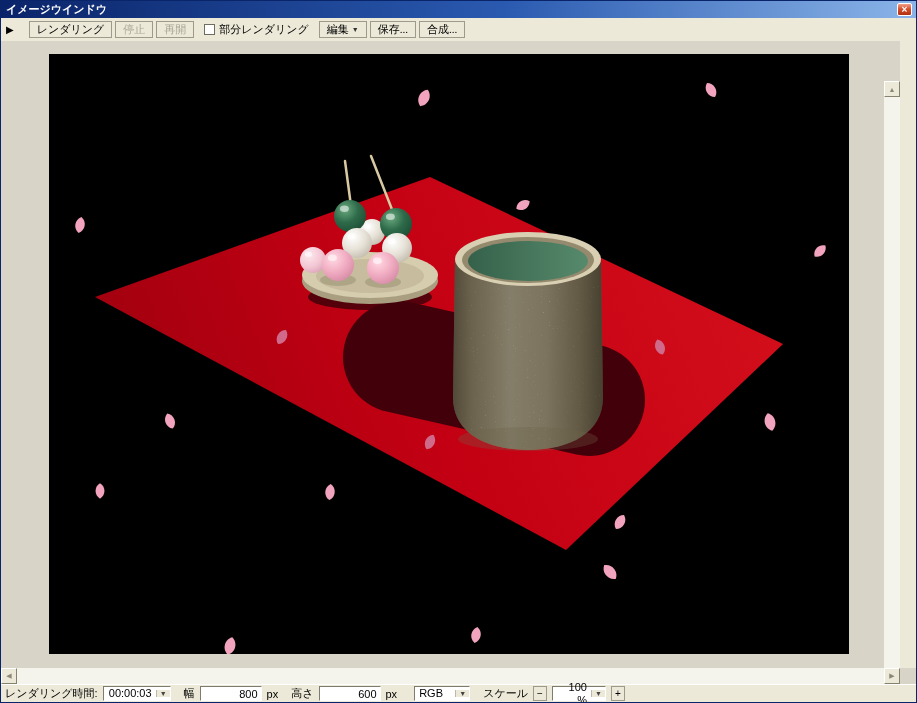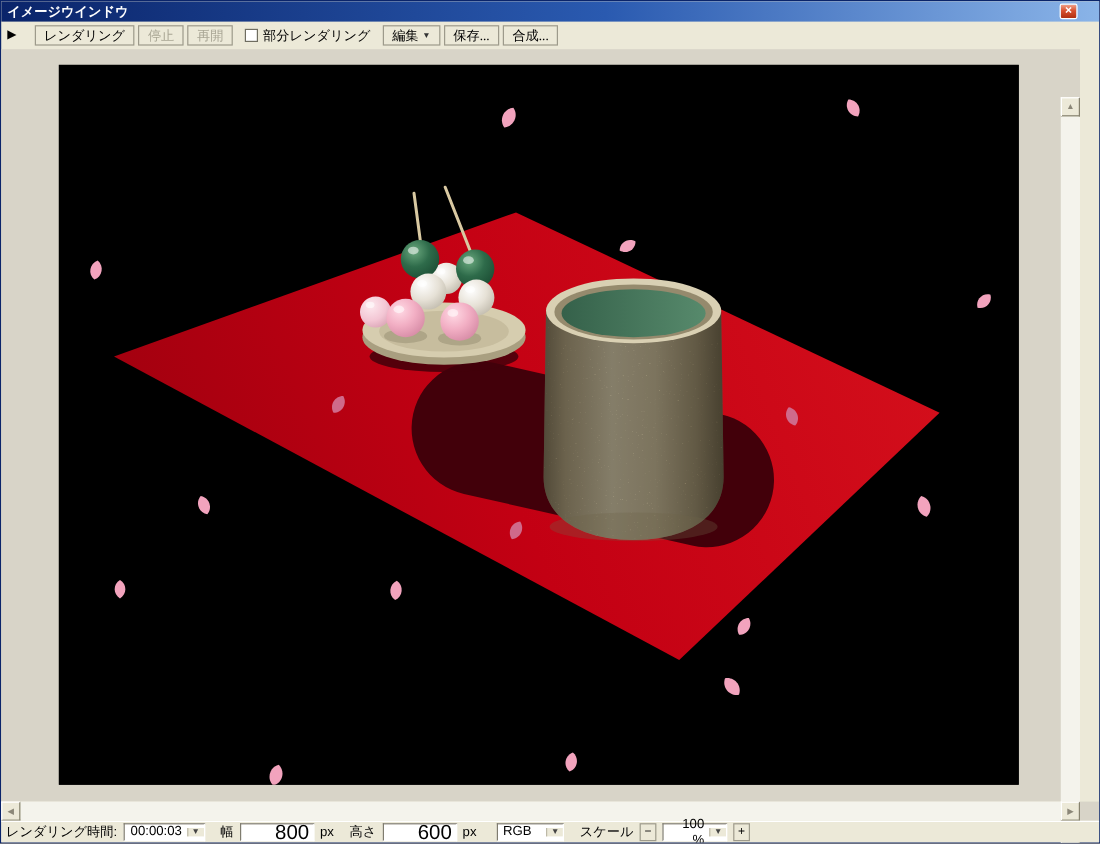--- a/index.html
+++ b/index.html
@@ -5,21 +5,21 @@
   * { box-sizing:border-box; margin:0; padding:0; }
   html,body { background:#808080; }
   body { font-family:"Liberation Sans","DejaVu Sans",sans-serif; font-size:11px; }
 
   .window { position:relative; width:917px; height:703px; border:1px solid #0a246a;
             background:#ece9d8; overflow:hidden; }
 
   
   .titlebar { position:absolute; top:0; left:0; width:915px; height:17px;
               background:linear-gradient(90deg,#0a246a 0%,#2a5ab0 55%,#8ab4e8 100%);
-              color:#fff; display:flex; align-items:center; padding:0 18px 0 5px;
+              color:#fff; display:flex; align-items:center; padding:0 4px 0 5px;
               font-weight:bold; }
   .titlebar .title { flex:1; font-size:11px; }
   .closebtn { width:15px; height:13px; border:1px solid #fff; border-radius:2px;
               background:linear-gradient(180deg,#f0a088 0%,#d8502e 45%,#b03010 100%);
               color:#fff; font-size:10px; line-height:11px; text-align:center;
               font-weight:bold; cursor:default; }
 
   
   .toolbar { position:absolute; top:17px; left:0; width:915px; height:23px;
              display:flex; align-items:center; gap:3px; padding:0 5px; }
@@ -50,21 +50,21 @@
   .vscroll .sbtn.down { position:absolute; bottom:0; left:0; }
   .hscroll .sbtn.right { position:absolute; right:0; top:0; }
   .scorner { position:absolute; top:667px; right:0; width:16px; height:16px;
              background:#d8d4c8; }
 
   
   .statusbar { position:absolute; top:683px; left:0; width:915px; height:18px;
                background:#ece9d8; border-top:1px solid #fff;
                display:flex; align-items:center; padding:0 4px; gap:5px; }
   .field { width:62px; height:15px; border:1px solid; border-color:#7f7c6f #fff #fff #7f7c6f;
-           background:#fff; text-align:right; font-family:inherit; font-size:17px;
+           background:#fff; text-align:right; font-family:inherit; font-size:11px;
            padding:0 3px; }
   .combo { display:flex; align-items:center; height:15px; border:1px solid;
            border-color:#7f7c6f #fff #fff #7f7c6f; background:#fff; }
   .combo .val { padding:0 4px; line-height:13px; }
   .combo .val.num { text-align:right; }
   .combo .arrow { width:14px; background:#ece9d8; border-left:1px solid #bdb9a8;
                   font-size:7px; color:#444; display:flex; align-items:center;
                   justify-content:center; }
   .mini { width:14px; height:15px; border:1px solid #9d9a8b; background:#ece9d8;
           font-family:inherit; font-size:10px; line-height:12px; text-align:center;

